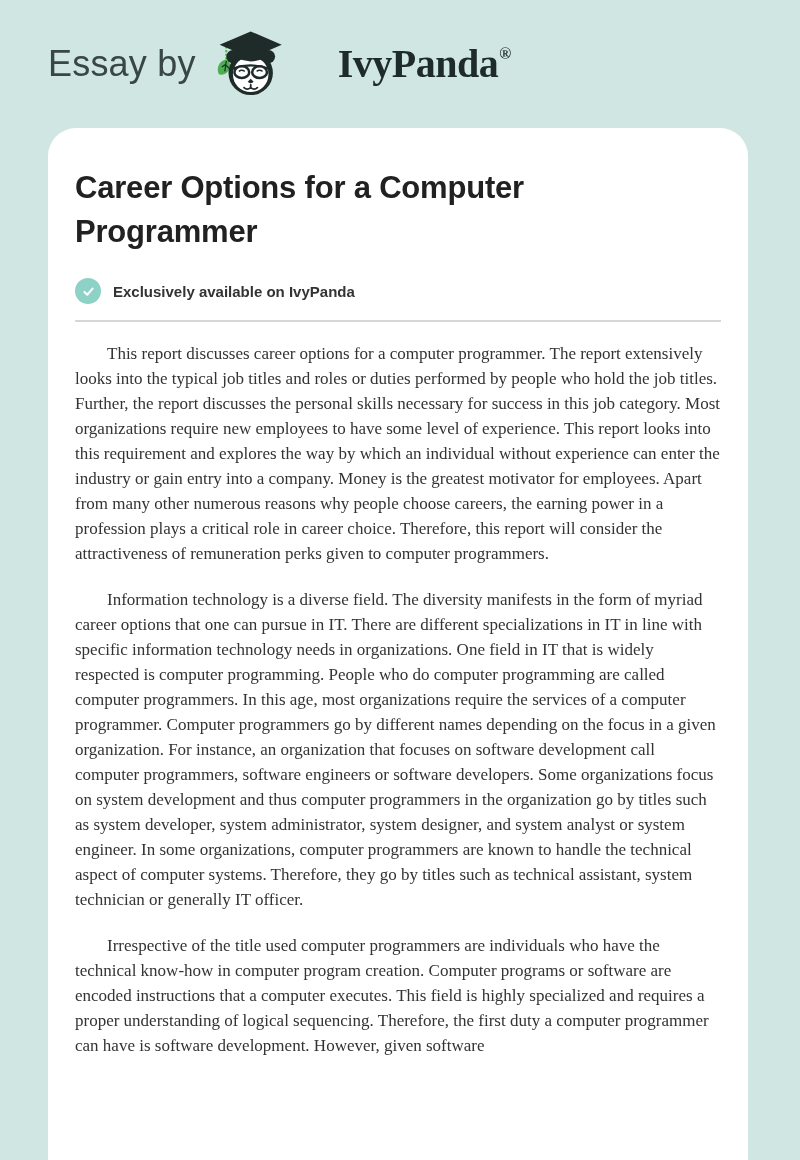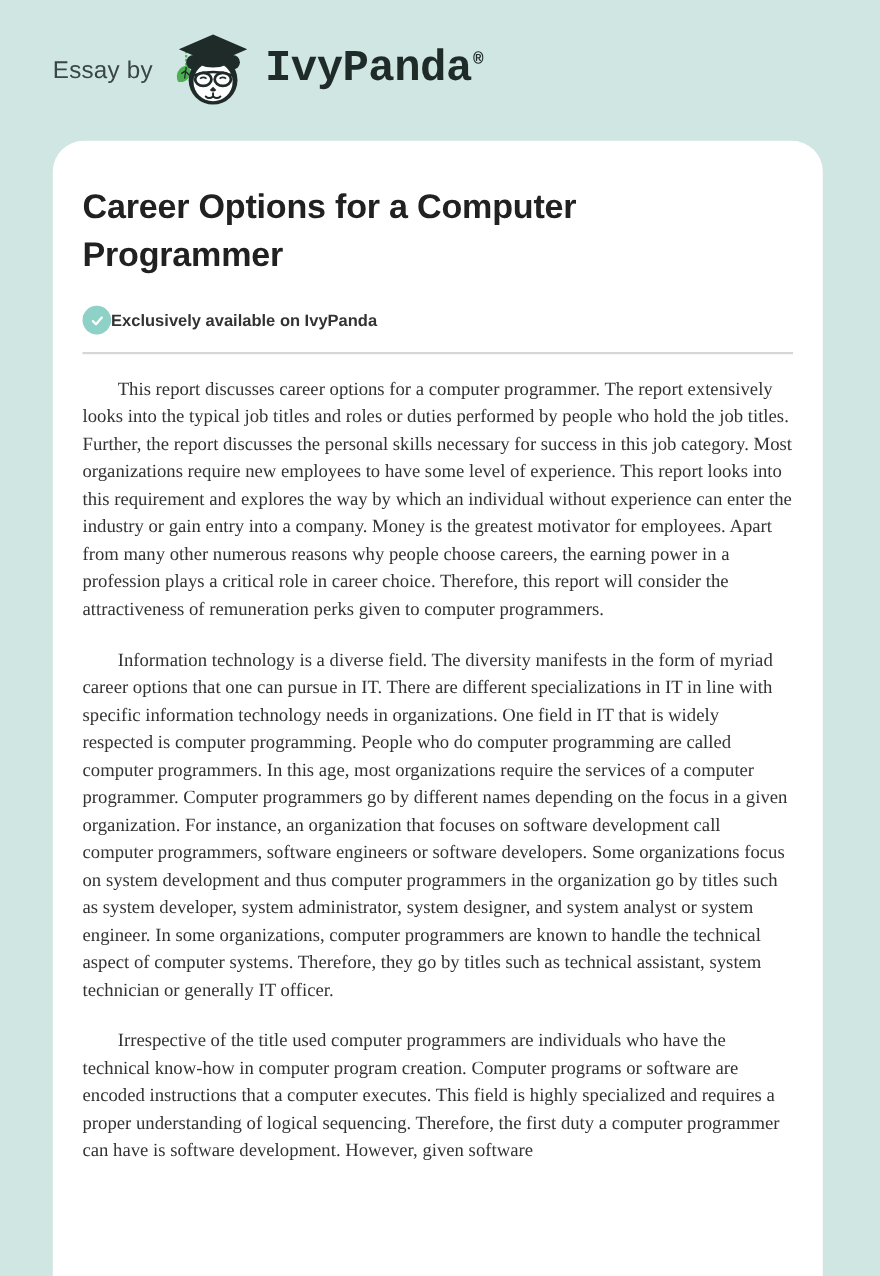--- a/index.html
+++ b/index.html
@@ -14,34 +14,35 @@
   
   .header {
     height: 128px;
     display: flex;
     align-items: center;
     padding-left: 48px;
     box-sizing: border-box;
     gap: 14px;
   }
   .essay-by {
-    font-size: 22px;
+    font-size: 36px;
     color: #3a4644;
     letter-spacing: 0.2px;
   }
   .logo-svg { width: 74px; height: 74px; display: block; }
   .brand {
-    font-family: Liberation Mono, monospace;
+    font-family: Liberation Serif, serif;
     font-weight: 700;
     font-size: 40px;
     color: #1f2b28;
     letter-spacing: -0.5px;
     display: flex;
     align-items: flex-start;
     line-height: 1;
+    margin-left: 40px;
   }
   .brand sup {
     font-size: 16px;
     margin-top: 2px;
     margin-left: 1px;
     font-weight: 700;
   }
 
   
   .card {
@@ -59,20 +60,21 @@
     font-size: 31px;
     line-height: 44px;
     font-weight: 700;
     color: #212121;
     letter-spacing: -0.2px;
     max-width: 560px;
   }
   .badge-row {
     display: flex;
     align-items: center;
+    gap: 12px;
     margin-top: 24px;
   }
   .badge-circle {
     width: 26px;
     height: 26px;
     border-radius: 50%;
     background: #8ed1c7;
     color: #ffffff;
     display: flex;
     align-items: center;

